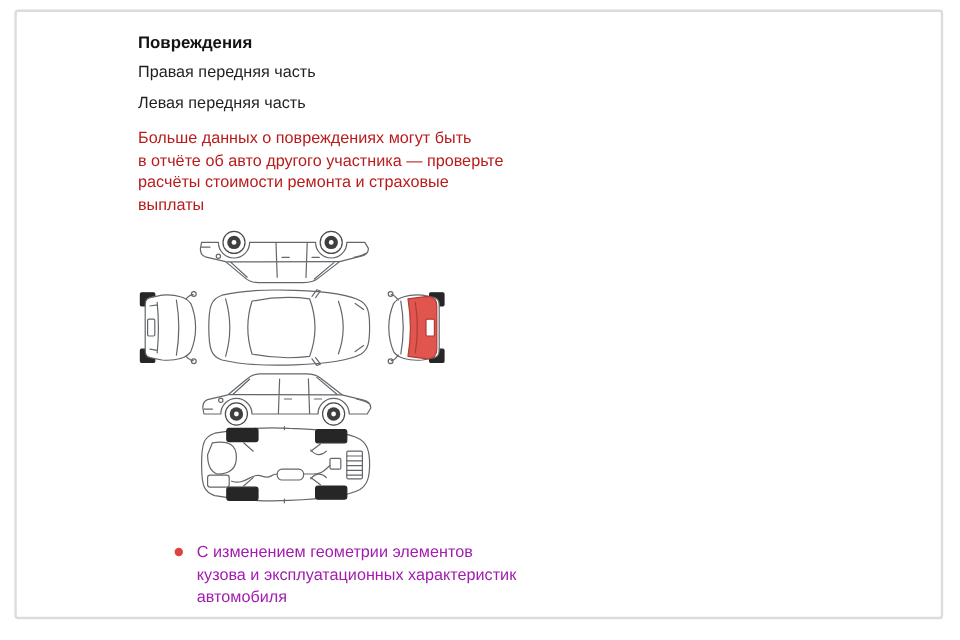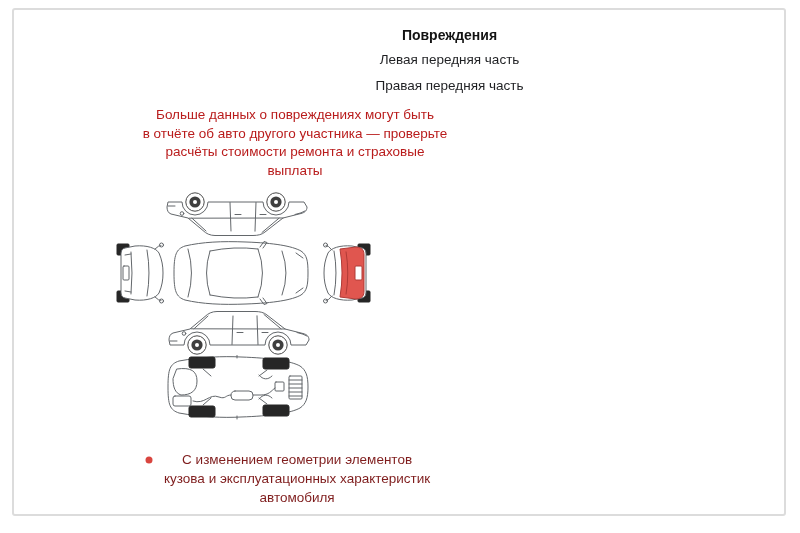--- a/index.html
+++ b/index.html
@@ -4,55 +4,55 @@
 <style>
   html,body{margin:0;padding:0;}
   body{
     width:800px;height:533px;position:relative;background:#ffffff;
     font-family:"Liberation Sans", sans-serif;color:#222325;
     -webkit-font-smoothing:antialiased;
   }
   .card{
     position:absolute;left:12px;top:8px;width:774px;height:508px;
     background:#ffffff;border:2px solid #dcdcdc;border-radius:3px;
-    box-sizing:border-box;overflow:hidden;text-align:center;
+    box-sizing:border-box;overflow:hidden;
   }
   .content{padding:17px 0 0 101px;}
   .title{font-size:14px;font-weight:700;color:#131313;line-height:16px;margin:0;}
   .damage-item{font-size:13.5px;color:#1f2023;line-height:16px;margin-top:10px;}
   .damage-item:first-of-type{margin-top:9px;}
   .note{
     font-size:13.5px;color:#b91c1c;line-height:18.5px;margin:12px 0 0 0;
     white-space:pre-line;max-width:360px;
   }
   .diagram-wrap{margin:10px 0 0 -4px;width:262px;height:230px;}
   svg{display:block;overflow:visible;}
   .ln{fill:none;stroke:#63676b;stroke-width:1;stroke-linecap:round;stroke-linejoin:round;}
   .body-fill{fill:#ffffff;stroke:#63676b;stroke-width:1;stroke-linejoin:round;}
   .wheel-dark{fill:#262626;stroke:#262626;}
   .dmg{stroke:#b03a36;stroke-width:1;stroke-linejoin:round;}
   .dmg-detail{fill:none;stroke:#b03a36;stroke-width:1;}
   .dmg-plate{fill:#ffffff;stroke:#b03a36;stroke-width:1;}
   .legend{display:flex;align-items:flex-start;margin:30px 0 0 30px;}
   .legend-marker{flex:0 0 auto;margin-top:6px;}
   .legend-label{
-    font-size:13.5px;color:#7f1d1d;line-height:19px;margin-left:11px;
+    font-size:13.5px;color:#a21caf;line-height:19px;margin-left:11px;
     white-space:pre-line;max-width:320px;
   }
 </style>
 </head>
 <body>
 
 <div class="card">
   <div class="content">
 
     <h2 class="title">Повреждения</h2>
 
+    <div class="damage-item">Правая передняя часть</div>
     <div class="damage-item">Левая передняя часть</div>
-    <div class="damage-item">Правая передняя часть</div>
 
     <p class="note">Больше данных о повреждениях могут быть
 в отчёте об авто другого участника — проверьте
 расчёты стоимости ремонта и страховые
 выплаты</p>
 
     <div class="diagram-wrap">
       <svg width="262" height="230" viewBox="0 0 262 230" xmlns="http://www.w3.org/2000/svg">
         <defs>
           <g id="sideCar">

